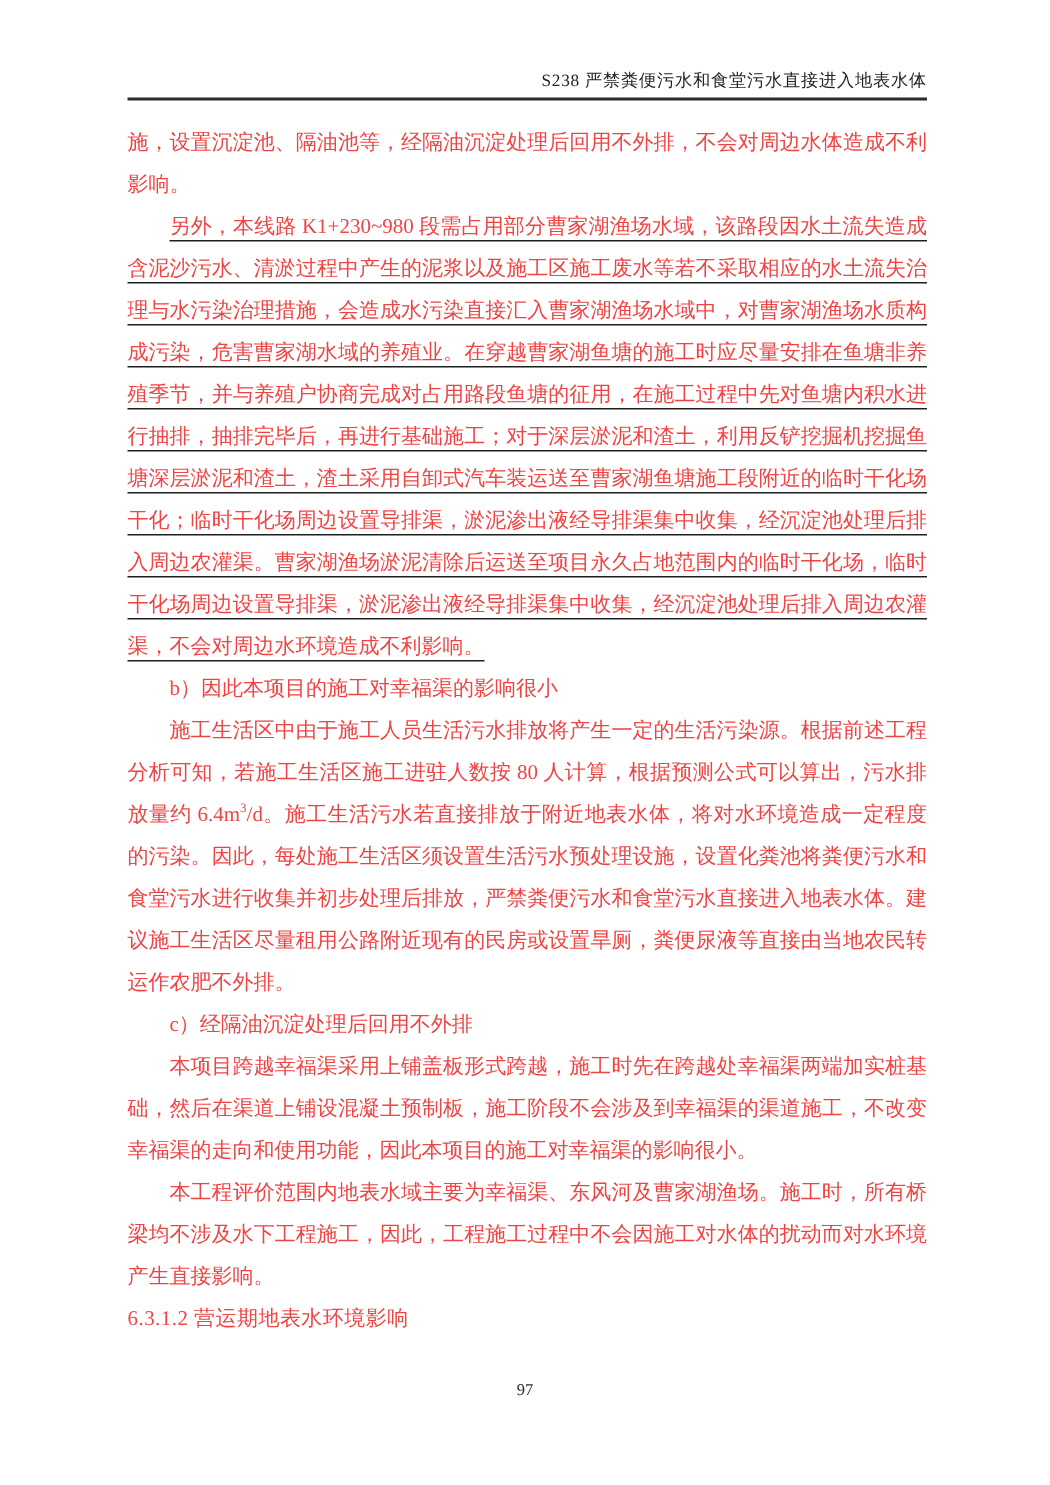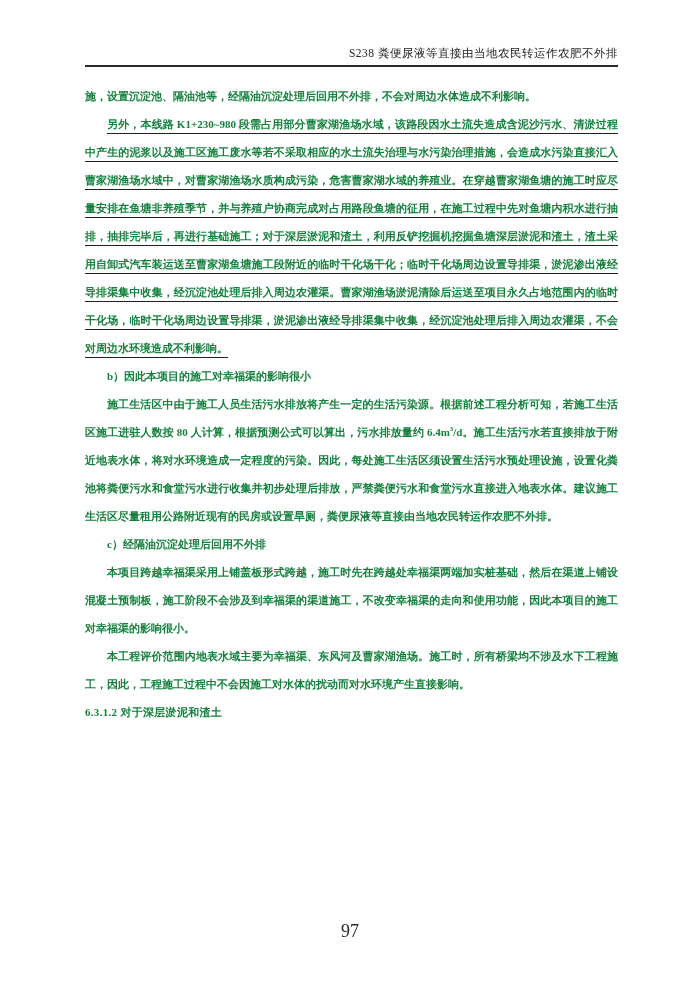--- a/index.html
+++ b/index.html
@@ -33,25 +33,24 @@
     left: 85px;
     width: 533px;
     height: 0;
     border-top: 2px solid #2b2b2b;
   }
   .doc-body {
     position: absolute;
     top: 82px;
     left: 85px;
     width: 533px;
-    font-size: 11px;
+    font-size: 14px;
     line-height: 28px;
     text-align: justify;
-    color: #15803d;
-    font-weight: bold;
+    color: #ef4444;
   }
   p.para {
     margin: 0;
     padding: 0;
   }
   p.para.indent {
     text-indent: 2em;
   }
   p.para.underlined {
     text-decoration: underline;
@@ -66,43 +65,43 @@
     font-size: 0.62em;
     line-height: 0;
     vertical-align: super;
   }
   .page-footer {
     position: absolute;
     top: 921px;
     left: 0;
     width: 700px;
     text-align: center;
-    font-size: 18px;
+    font-size: 11px;
     color: #2a2a2a;
   }
 </style>
 </head>
 <body>
 
 <div class="page">
 
   <div class="page-header">
-    <span>S238 粪便尿液等直接由当地农民转运作农肥不外排</span>
+    <span>S238 严禁粪便污水和食堂污水直接进入地表水体</span>
   </div>
 
   <div class="header-rule"></div>
 
   <div class="doc-body" id="doc-body">
       <p class="para body"><span>施，设置沉淀池、隔油池等，经隔油沉淀处理后回用不外排，不会对周边水体造成不利影响。</span></p>
       <p class="para body indent underlined"><span>另外，本线路 K1+230~980 段需占用部分曹家湖渔场水域，该路段因水土流失造成含泥沙污水、清淤过程中产生的泥浆以及施工区施工废水等若不采取相应的水土流失治理与水污染治理措施，会造成水污染直接汇入曹家湖渔场水域中，对曹家湖渔场水质构成污染，危害曹家湖水域的养殖业。在穿越曹家湖鱼塘的施工时应尽量安排在鱼塘非养殖季节，并与养殖户协商完成对占用路段鱼塘的征用，在施工过程中先对鱼塘内积水进行抽排，抽排完毕后，再进行基础施工；对于深层淤泥和渣土，利用反铲挖掘机挖掘鱼塘深层淤泥和渣土，渣土采用自卸式汽车装运送至曹家湖鱼塘施工段附近的临时干化场干化；临时干化场周边设置导排渠，淤泥渗出液经导排渠集中收集，经沉淀池处理后排入周边农灌渠。曹家湖渔场淤泥清除后运送至项目永久占地范围内的临时干化场，临时干化场周边设置导排渠，淤泥渗出液经导排渠集中收集，经沉淀池处理后排入周边农灌渠，不会对周边水环境造成不利影响。</span></p>
       <p class="para subheading indent"><span>b）因此本项目的施工对幸福渠的影响很小</span></p>
       <p class="para body indent"><span>施工生活区中由于施工人员生活污水排放将产生一定的生活污染源。根据前述工程分析可知，若施工生活区施工进驻人数按 80 人计算，根据预测公式可以算出，污水排放量约 6.4m</span><sup class="sup-seg">3</sup><span>/d。施工生活污水若直接排放于附近地表水体，将对水环境造成一定程度的污染。因此，每处施工生活区须设置生活污水预处理设施，设置化粪池将粪便污水和食堂污水进行收集并初步处理后排放，严禁粪便污水和食堂污水直接进入地表水体。建议施工生活区尽量租用公路附近现有的民房或设置旱厕，粪便尿液等直接由当地农民转运作农肥不外排。</span></p>
       <p class="para subheading indent"><span>c）经隔油沉淀处理后回用不外排</span></p>
       <p class="para body indent"><span>本项目跨越幸福渠采用上铺盖板形式跨越，施工时先在跨越处幸福渠两端加实桩基础，然后在渠道上铺设混凝土预制板，施工阶段不会涉及到幸福渠的渠道施工，不改变幸福渠的走向和使用功能，因此本项目的施工对幸福渠的影响很小。</span></p>
       <p class="para body indent"><span>本工程评价范围内地表水域主要为幸福渠、东风河及曹家湖渔场。施工时，所有桥梁均不涉及水下工程施工，因此，工程施工过程中不会因施工对水体的扰动而对水环境产生直接影响。</span></p>
-      <p class="para heading"><span>6.3.1.2  对于深层淤泥和渣土</span></p>
+      <p class="para heading"><span>6.3.1.2  营运期地表水环境影响</span></p>
     </div>
 
   <div class="page-footer">
     <span>97</span>
   </div>
 
 </div>
 
 </body></html>

